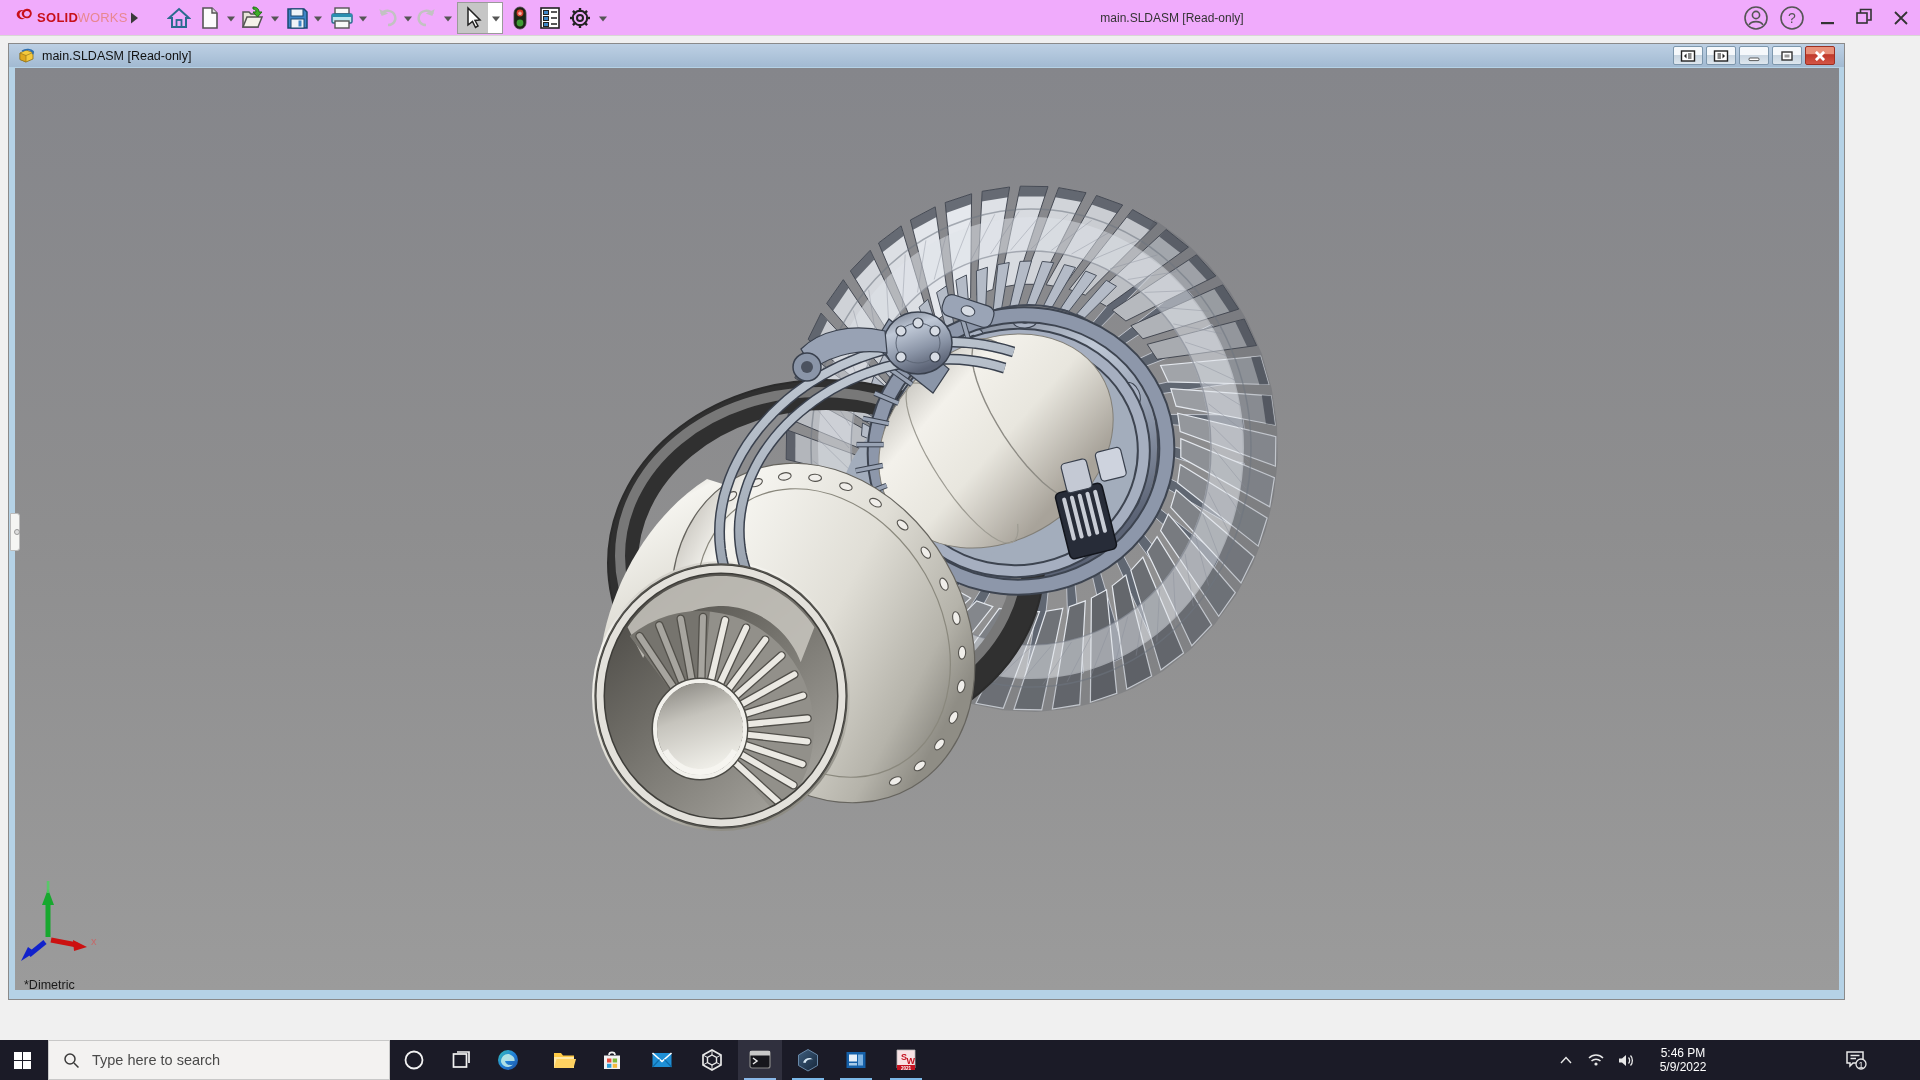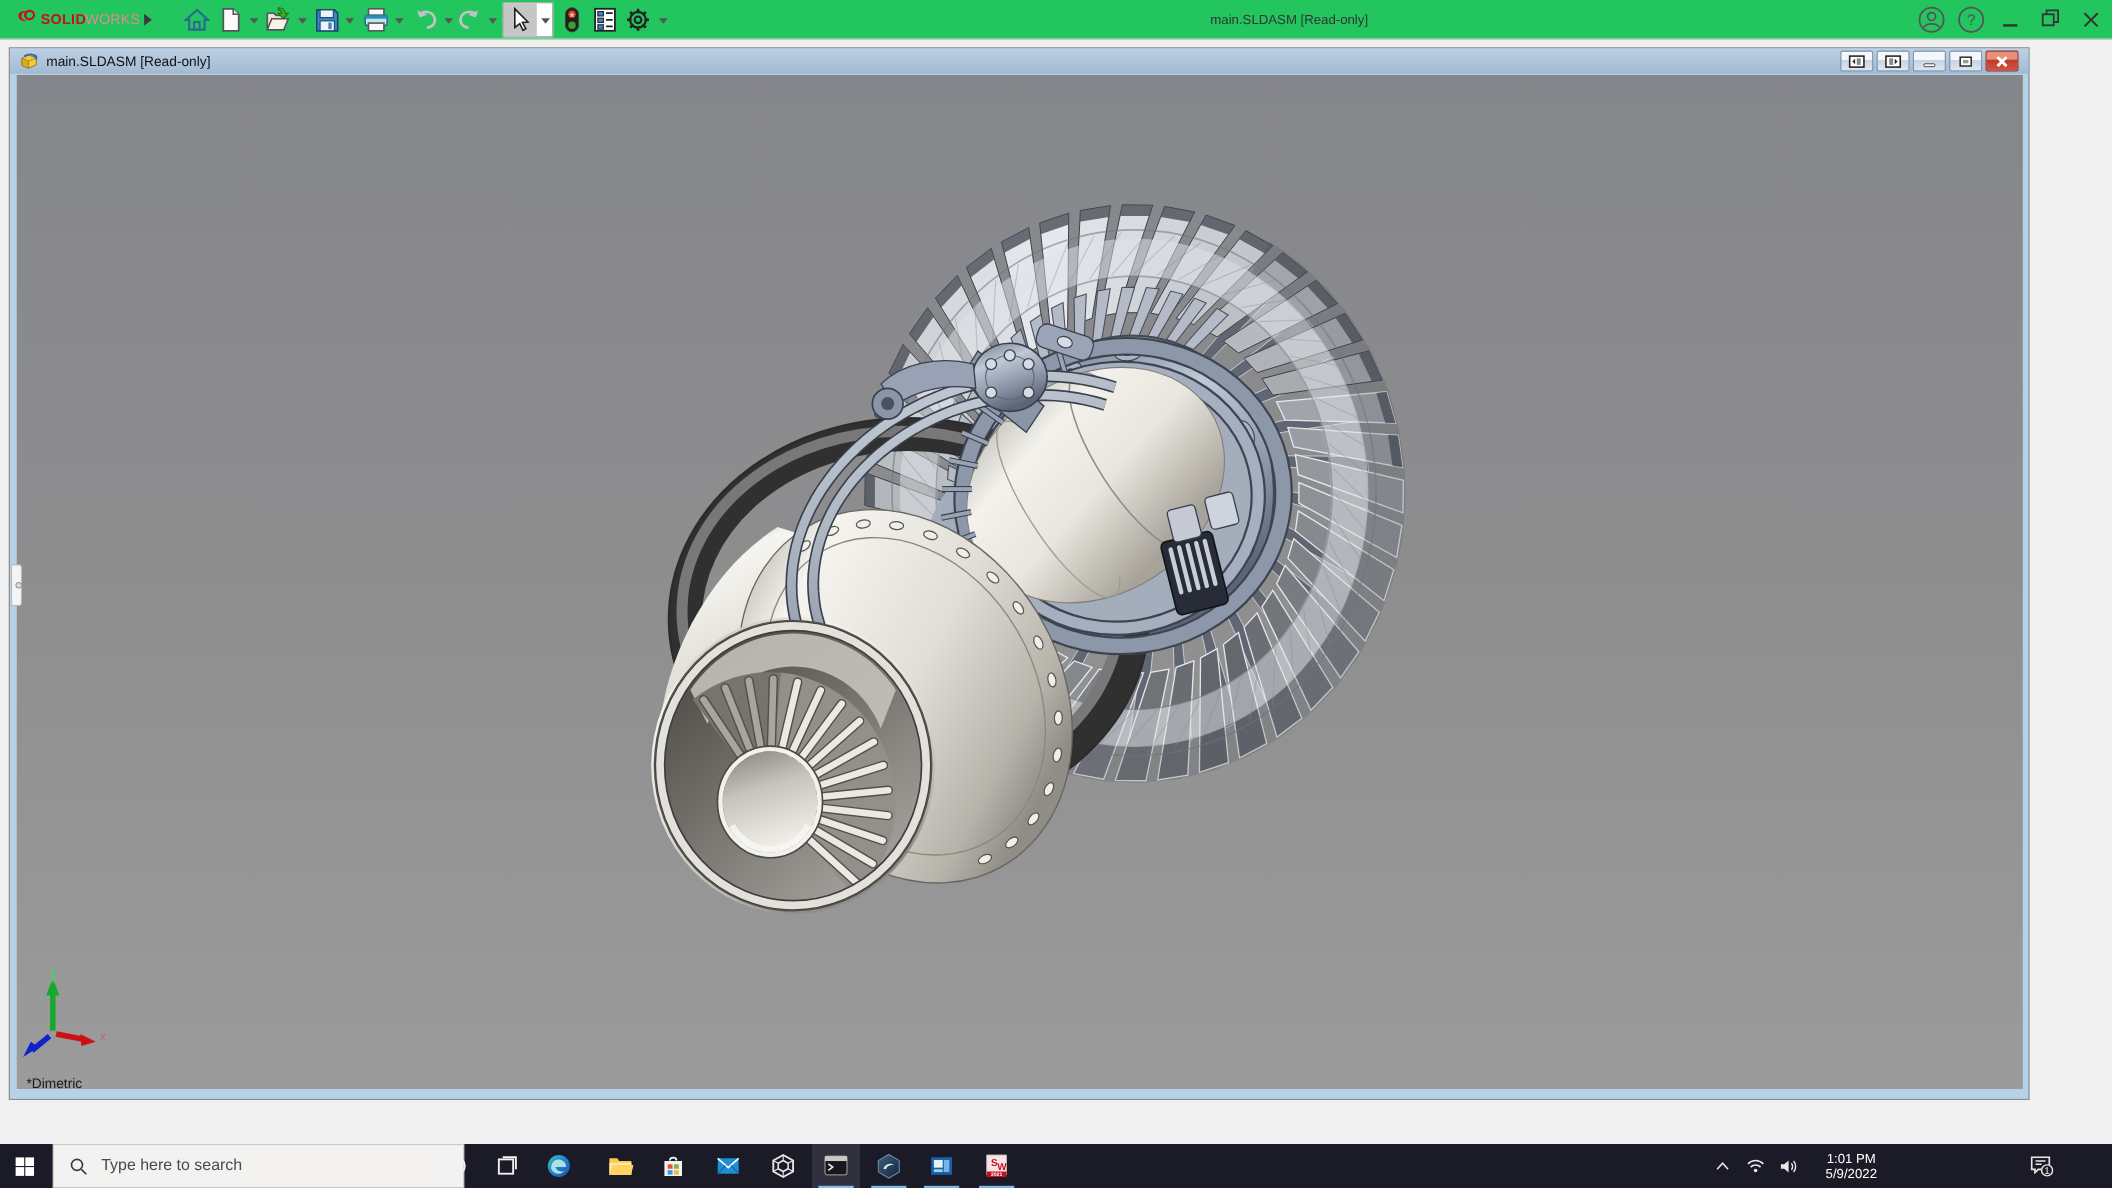--- a/index.html
+++ b/index.html
@@ -1,28 +1,28 @@
 <!DOCTYPE html>
 <html><head><meta charset="utf-8"><style>
 * { margin:0; padding:0; box-sizing:border-box; }
 html,body { width:1920px; height:1080px; overflow:hidden; font-family:"Liberation Sans",sans-serif; background:#f0f0f0; }
-.topbar { position:absolute; left:0; top:0; width:1920px; height:36px; background:#22c55e; border-bottom:1px solid #d8d7d5; }
+.topbar { position:absolute; left:0; top:0; width:1920px; height:36px; background:#f0abfc; border-bottom:1px solid #d8d7d5; }
 .swlogo { position:absolute; left:14px; top:7px; display:flex; align-items:center; }
 .title-center { position:absolute; left:1052px; top:0; width:240px; height:36px; text-align:center; line-height:36px; font-size:12px; color:#333; }
 .winbtns { position:absolute; top:0; right:0; height:36px; display:flex; align-items:center; }
 
 .childwin { position:absolute; left:8px; top:43px; width:1837px; height:957px; background:#b5d2e6; border:1px solid #8a8a8a; }
 .ctitle { position:absolute; left:0; top:0; width:100%; height:23px; background:linear-gradient(#bdd0e4,#a2bad2); display:flex; align-items:center; padding-left:9px; font-size:12.5px; color:#111; }
 .cbtns { position:absolute; right:9px; top:2px; display:flex; gap:3px; }
 .cbtn { width:30px; height:19px; border:1px solid #7d97ad; border-radius:2px; background:linear-gradient(#f5f8fb 45%,#c7d4e0 45%,#dde6ee); display:flex; align-items:center; justify-content:center; }
 .cbtn.close { background:linear-gradient(#e8907a 40%,#c0392b 45%,#d35546); border-color:#9c2f22; }
 .viewport { position:absolute; left:6px; top:24px; width:1824px; height:922px; }
 
 .taskbar { position:absolute; left:0; top:1040px; width:1920px; height:40px; background:#1b1b27; }
-.search { position:absolute; left:48px; top:0px; width:374px; height:40px; background:#f3f2f1; border:1px solid #c8c8c8; display:flex; align-items:center; }
+.search { position:absolute; left:48px; top:0px; width:342px; height:40px; background:#f3f2f1; border:1px solid #c8c8c8; display:flex; align-items:center; }
 .search span { color:#4a4a4a; font-size:14.5px; margin-left:12px; }
 .tbicon { position:absolute; top:0; width:44px; height:40px; display:flex; align-items:center; justify-content:center; }
 .tray { position:absolute; top:0; height:40px; display:flex; align-items:center; justify-content:center; }
 .clock { position:absolute; left:1645px; top:0; width:76px; height:40px; color:#fff; font-size:12px; text-align:center; display:flex; flex-direction:column; justify-content:center; line-height:14px; }
 </style></head>
 <body>
 
 <div class="topbar">
  <div class="swlogo">
   <svg width="150" height="22" viewBox="0 0 150 22">
@@ -697,21 +697,21 @@
         <circle cx="9" cy="11" r="1.6" fill="#e8e8e8"></circle>
       </svg>
     </div>
  <div class="tray" style="left:1612px;width:28px">
       <svg width="18" height="15" viewBox="0 0 18 15">
         <path d="M2 5.5 L5 5.5 L9 2 L9 13 L5 9.5 L2 9.5 Z" fill="#e8e8e8"></path>
         <path d="M11.5 4.5 C13 6 13 9 11.5 10.5 M13.5 2.5 C16 5 16 10 13.5 12.5" stroke="#e8e8e8" stroke-width="1.3" fill="none"></path>
       </svg>
     </div>
  <div class="clock">
-      <div>1:01 PM</div>
+      <div>5:46 PM</div>
       <div>5/9/2022</div>
     </div>
  <div class="tray" style="left:1838px;width:36px">
       <svg width="22" height="20" viewBox="0 0 22 20">
         <path d="M2 2 L18 2 L18 13 L8 13 L5 16 L5 13 L2 13 Z" fill="none" stroke="#e8e8e8" stroke-width="1.5"></path>
         <path d="M5.5 5.5 L14.5 5.5 M5.5 8.5 L11 8.5" stroke="#e8e8e8" stroke-width="1.4"></path>
         <circle cx="16" cy="14" r="5" fill="#1b1b27" stroke="#e8e8e8" stroke-width="1.3"></circle>
         <text x="16" y="17.5" text-anchor="middle" font-size="9" fill="#e8e8e8">1</text>
       </svg>
     </div>

